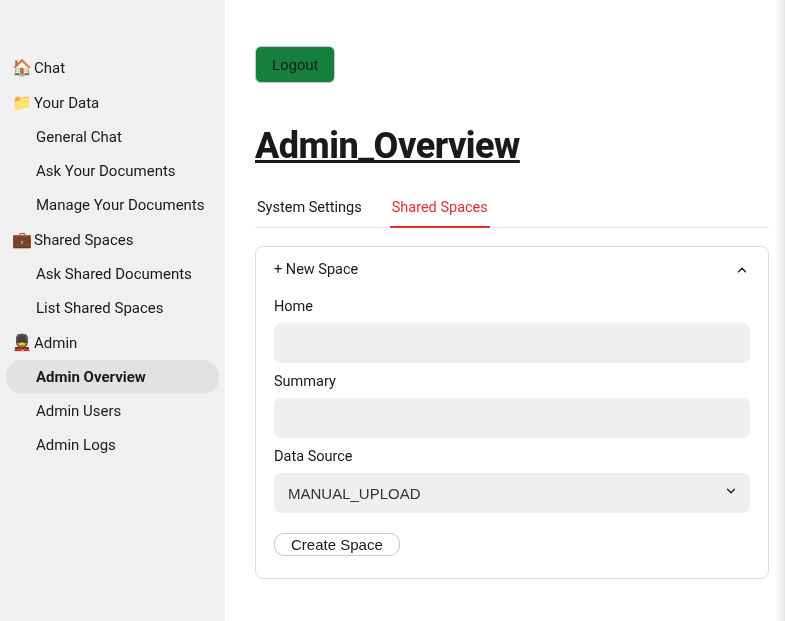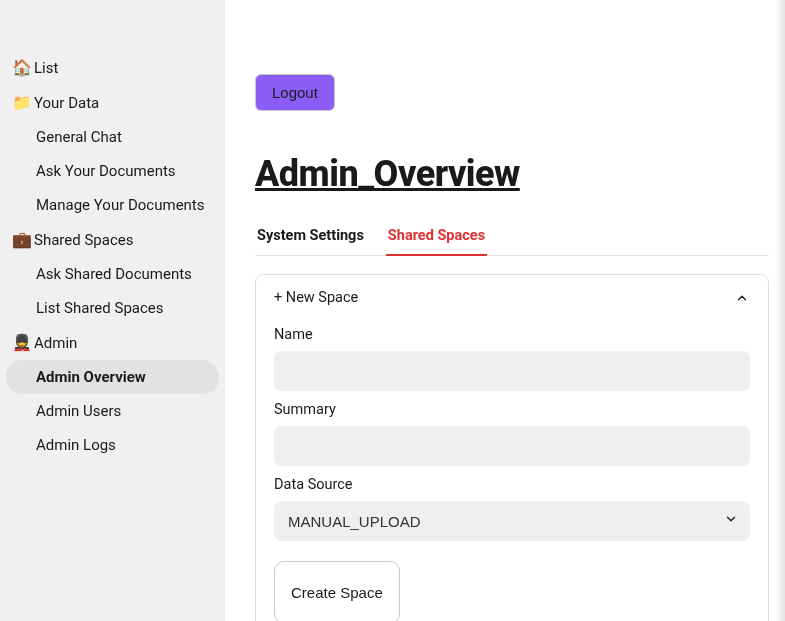--- a/index.html
+++ b/index.html
@@ -56,38 +56,36 @@
   .main-inner {
     padding-left: 30px;
     padding-right: 4px;
   }
   .logout-btn {
     display: inline-block;
     border: 1px solid #c9c9c9;
     border-radius: 6px;
     padding: 9px 16px;
     font-size: 15px;
-    background: #8b5cf6;
-    cursor: pointer;
-    color: #1a1a1a;
-    margin-top: 28px;
+    background: #15803d;
+    cursor: pointer;
+    color: #1a1a1a;
   }
   .page-title {
     font-size: 36px;
     font-weight: 800;
     margin-top: 42px;
     margin-bottom: 26px;
     letter-spacing: -0.5px;
     text-decoration: underline;
   }
   .tabs {
     display: flex;
     border-bottom: 1px solid #e3e3e3;
-    gap: 20px;
-    font-weight: bold;
+    gap: 26px;
   }
   .tab {
     padding: 6px 2px 10px 2px;
     font-size: 14.5px;
     cursor: pointer;
     color: #1a1a1a;
     margin-bottom: -1px;
   }
   .tab.active {
     color: #e03131;
@@ -143,21 +141,21 @@
     top: 50%;
     transform: translateY(-50%);
     pointer-events: none;
   }
   .select-caret svg { width: 14px; height: 14px; }
   .primary-btn {
     margin-top: 20px;
     display: inline-block;
     border: 1px solid #c9c9c9;
     border-radius: 10px;
-    padding: 22px 16px;
+    padding: 2px 16px;
     font-size: 15px;
     background: #fff;
     cursor: pointer;
     color: #1a1a1a;
   }
   .right-shadow {
     position: absolute;
     right: 0;
     top: 0;
     width: 10px;
@@ -168,21 +166,21 @@
 </style>
 </head>
 <body>
 
 <div class="app">
 
   <nav class="sidebar">
 
     <div class="nav-item">
       <span class="icon">🏠</span>
-      <span>List</span>
+      <span>Chat</span>
     </div>
 
     <div class="nav-item">
       <span class="icon">📁</span>
       <span>Your Data</span>
     </div>
     <div class="nav-item nav-sub">
       <span>General Chat</span>
     </div>
     <div class="nav-item nav-sub">
@@ -234,21 +232,21 @@
       <div class="panel">
         <div class="panel-header">
           <span>+ New Space</span>
           <span class="chev">
             <svg viewBox="0 0 24 24" fill="none" stroke="#1a1a1a" stroke-width="2.2" stroke-linecap="round" stroke-linejoin="round">
                 <polyline points="6 15 12 9 18 15"></polyline>
               </svg>
           </span>
         </div>
 
-        <div class="field-label">Name</div>
+        <div class="field-label">Home</div>
         <input class="text-input" type="text" value="" style="">
 
         <div class="field-label">Summary</div>
         <input class="text-input" type="text" value="" style="">
 
         <div class="field-label">Data Source</div>
         <div class="select-wrap">
           <select class="select-input">
             <option>MANUAL_UPLOAD</option>
           </select>

